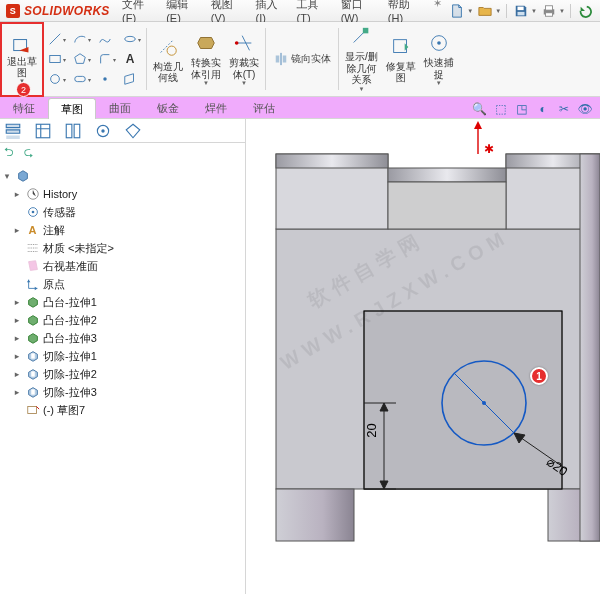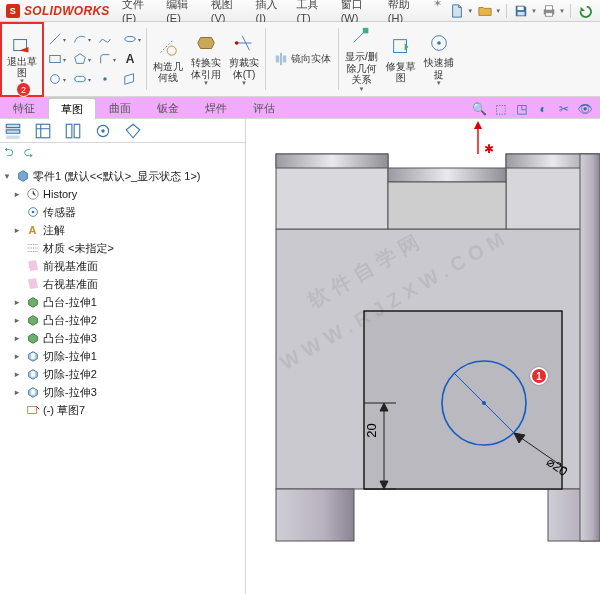--- a/index.html
+++ b/index.html
@@ -384,21 +384,20 @@
     </div>
 
     <div class="tree">
       <div class="tree-row">
         <span class="twist">▾</span>
         <span class="ticon">
             <svg viewBox="0 0 16 16">
               <path fill="#7aa8d4" stroke="#3a6ea0" d="M3 5l5-3 5 3v6l-5 3-5-3z"></path>
             </svg>
           </span>
-        <span>零件1 (默认&lt;&lt;默认&gt;_显示状态 1&gt;)</span>
       </div>
       <div class="tree-row ind1">
           <span class="twist">▸</span>
           <span class="ticon">
             <svg viewBox="0 0 16 16">
               <circle cx="8" cy="8" r="6" fill="none" stroke="#888"></circle>
               <path stroke="#888" d="M8 4v4l3 2"></path>
             </svg>
           </span>
           <span>History</span>
@@ -427,30 +426,31 @@
           </span>
           <span>材质 &lt;未指定&gt;</span>
         </div>
       <div class="tree-row ind1">
           <span class="twist"></span>
           <span class="ticon">
             <svg viewBox="0 0 16 16">
               <path fill="#d4a" opacity=".3" stroke="#b38" d="M3 3l8-1 2 10-8 1z"></path>
             </svg>
           </span>
-          <span>前视基准面</span>
+          <span>右视基准面</span>
         </div>
       <div class="tree-row ind1">
           <span class="twist"></span>
           <span class="ticon">
             <svg viewBox="0 0 16 16">
-              <path fill="#d4a" opacity=".3" stroke="#b38" d="M3 3l8-1 2 10-8 1z"></path>
-            </svg>
-          </span>
-          <span>右视基准面</span>
+              <path stroke="#3a77b0" d="M3 13h10M3 13V3"></path>
+              <path fill="#3a77b0" d="M13 13l-3-2v4zM3 3l-2 3h4z"></path>
+            </svg>
+          </span>
+          <span>原点</span>
         </div>
       <div class="tree-row ind1">
           <span class="twist">▸</span>
           <span class="ticon">
             <svg viewBox="0 0 16 16">
               <path fill="#6fae6f" stroke="#2a7a2a" d="M3 6l5-3 5 3v5l-5 3-5-3z"></path>
             </svg>
           </span>
           <span>凸台-拉伸1</span>
         </div>

